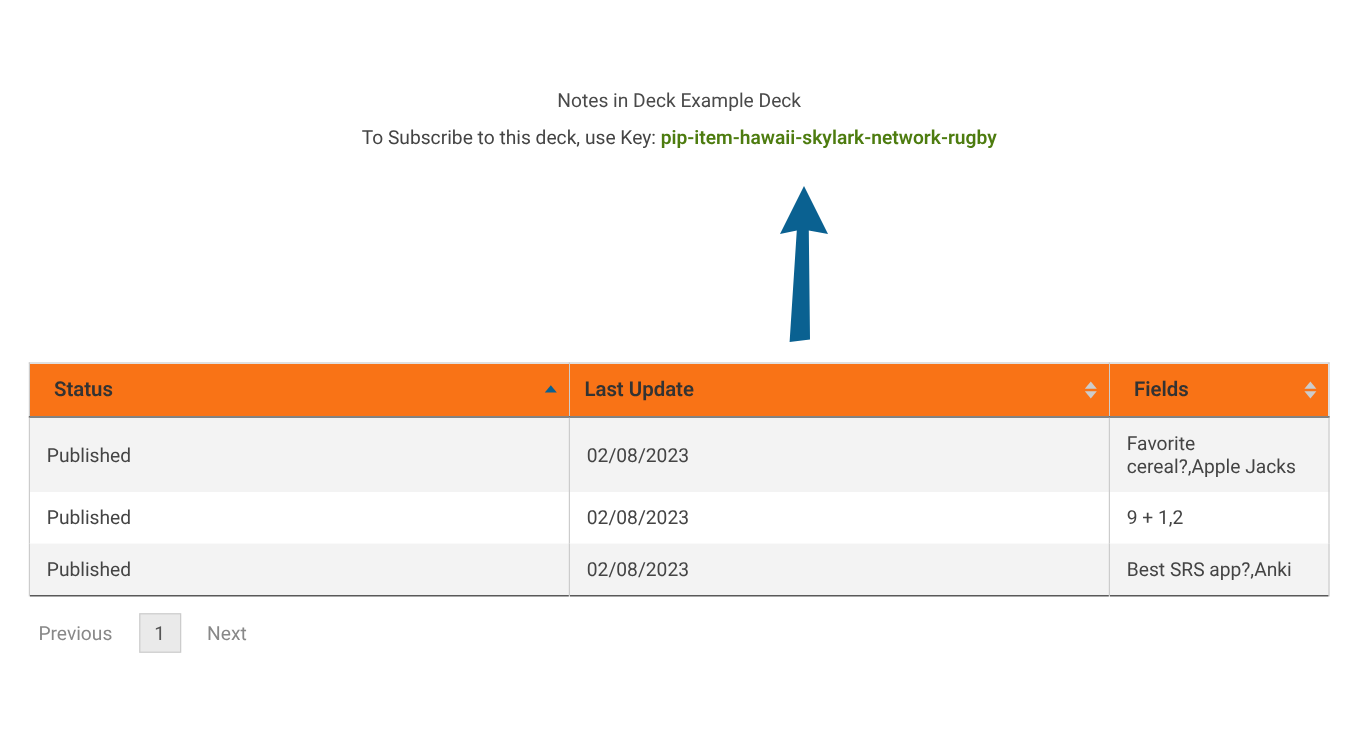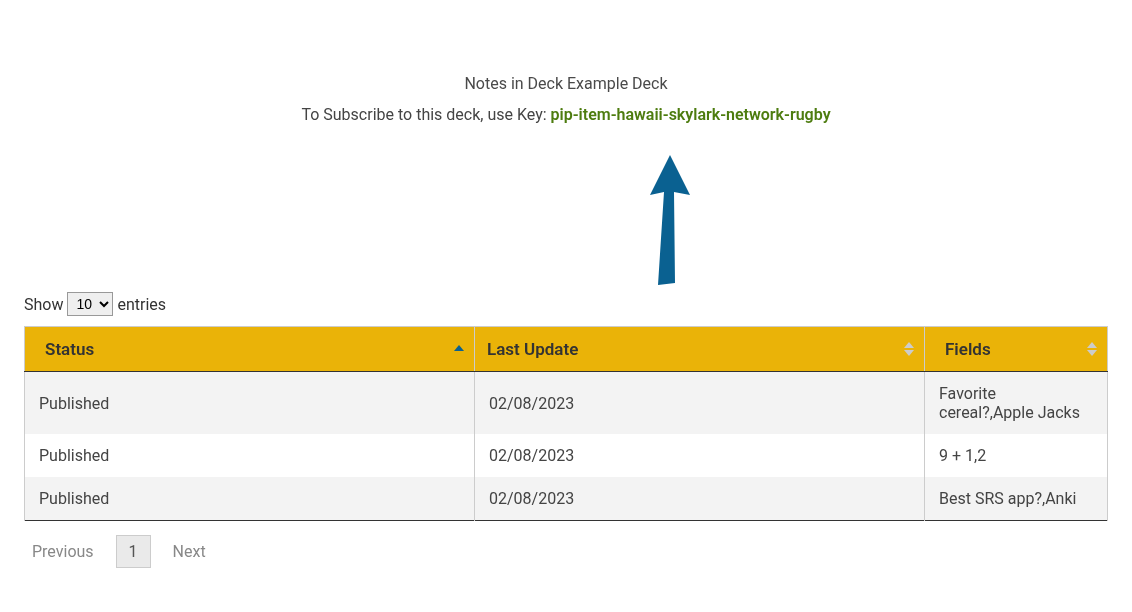--- a/index.html
+++ b/index.html
@@ -76,21 +76,21 @@
       border: 1px solid #ccc;
       border-top: 1px solid #333;
       border-bottom: 1px solid #333;
     }
     thead th {
       text-align: left;
       padding: 12px 20px;
       font-weight: 600;
       font-size: 17px;
       color: #333;
-      background: #eab308;
+      background: #f97316;
       border: 1px solid #ccc;
       border-bottom: 1px solid #333;
       position: relative;
       cursor: pointer;
     }
     .sort-indicator {
       position: absolute;
       right: 10px;
       top: 50%;
       transform: translateY(-50%);
@@ -159,27 +159,20 @@
     </div>
   </div>
 
   <div class="arrow">
     <svg width="60" height="140" viewBox="0 0 60 140">
       <path d="M 30 5 L 10 45 L 24 42 L 18 135 L 35 133 L 34 42 L 50 45 Z" fill="#0a6191"></path>
     </svg>
   </div>
 
   <div class="controls">
-    <div class="show-entries">
-      <span>Show</span>
-      <select>
-        <option>10</option>
-      </select>
-      <span>entries</span>
-    </div>
   </div>
 
   <table>
     <thead>
       <tr>
         <th class="col-status">
           <span>Status</span>
           <span class="sort-indicator active-asc">
             <span class="tri-up"></span>
           </span>

